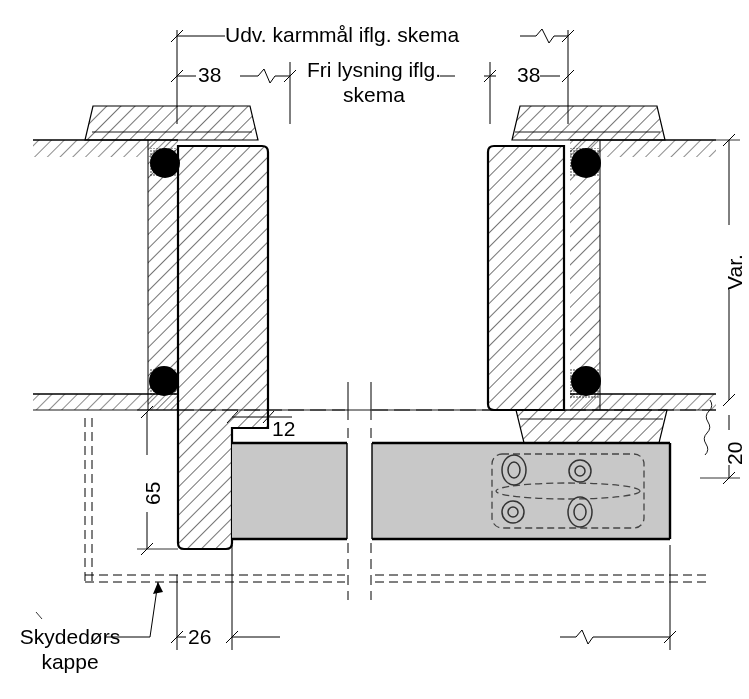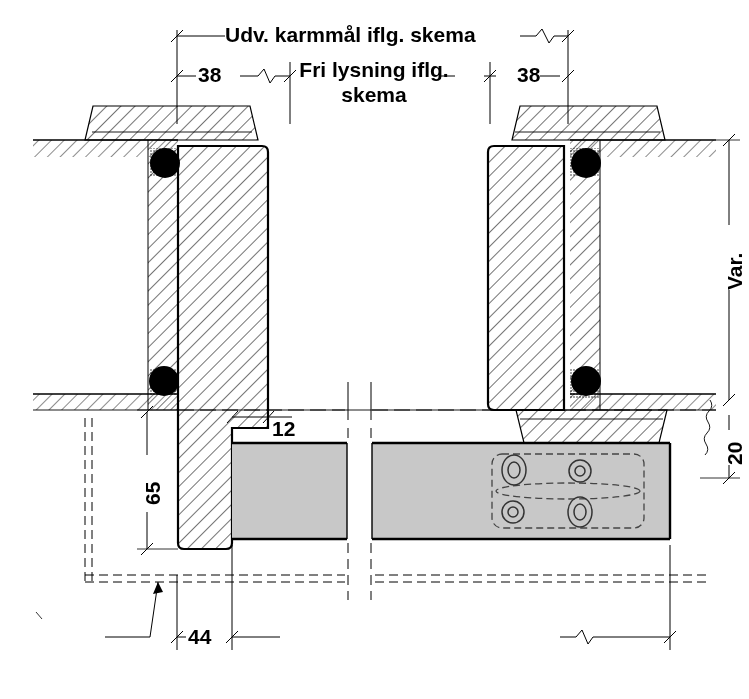--- a/index.html
+++ b/index.html
@@ -1,18 +1,18 @@
 <!DOCTYPE html>
 <html><head>
 <meta charset="utf-8">
 <style>
   html,body{margin:0;padding:0;background:#ffffff;}
   body{width:749px;height:699px;overflow:hidden;
        font-family:"Liberation Sans","DejaVu Sans",sans-serif;}
-  #stage{position:relative;width:749px;height:699px;background:#ffffff;font-weight:bold;}
+  #stage{position:relative;width:749px;height:699px;background:#ffffff;}
   svg.draw{position:absolute;left:0;top:0;width:749px;height:699px;}
   .lbl{position:absolute;color:#000;font-size:21px;line-height:25px;
        font-family:"Liberation Sans","DejaVu Sans",sans-serif;white-space:pre;}
   .lbl.ctr{text-align:center;}
   .rot{transform:rotate(-90deg);transform-origin:left top;}
 </style>
 </head>
 <body>
 
 <div id="stage">
@@ -246,21 +246,23 @@
 skema</div>
 
   <div class="lbl" style="left:198px;top:62px;">38</div>
 
   <div class="lbl" style="left:517px;top:62px;">38</div>
 
   <div class="lbl" style="left:272px;top:405px;margin-top:11px;">12</div>
 
   <div class="lbl rot" style="left:140px;top:505px;">65</div>
 
-  <div class="lbl" style="left:188px;top:624px;">44</div>
+  <div class="lbl" style="left:188px;top:624px;">26</div>
 
 
   <div class="lbl rot" style="left:722px;top:290px;">Var.</div>
 
   <div class="lbl rot" style="left:722px;top:465px;">20</div>
 
+  <div class="lbl ctr" style="left:6px;top:624px;width:128px;">Skydedørs
+kappe</div>
 
 </div>
 
 </body></html>

